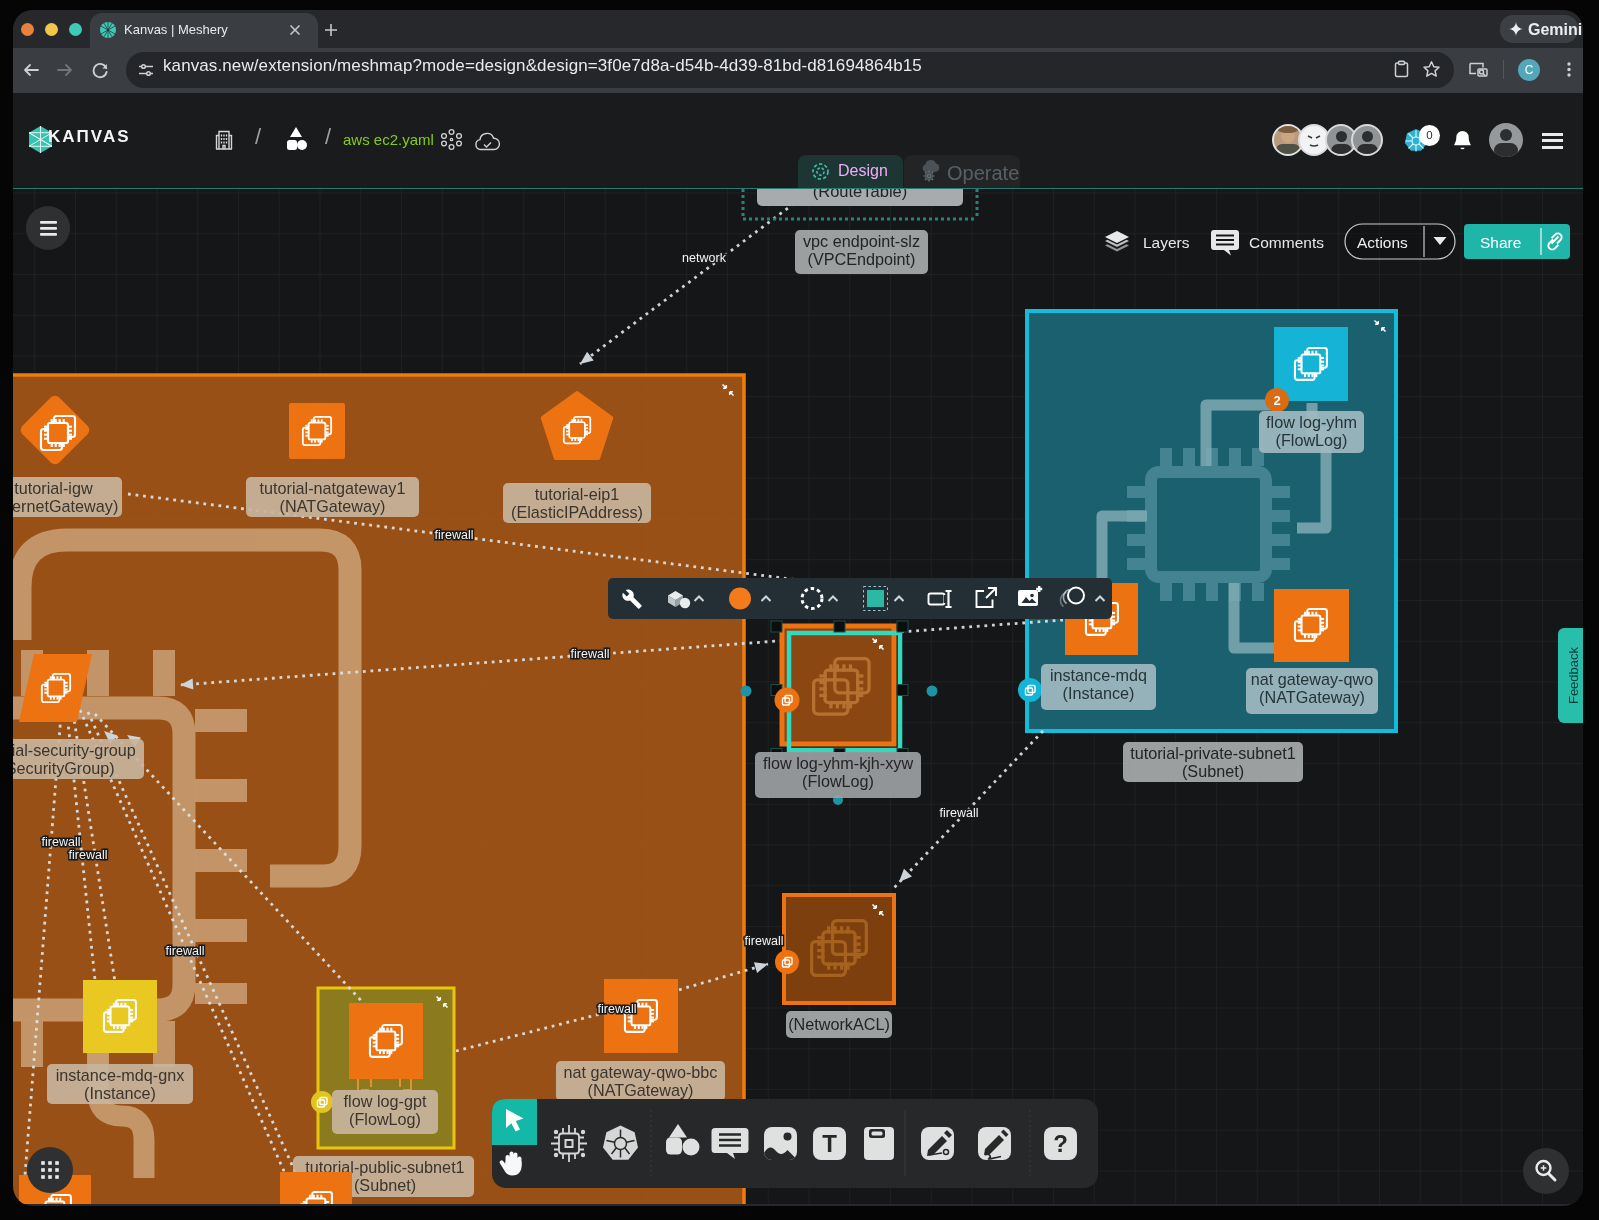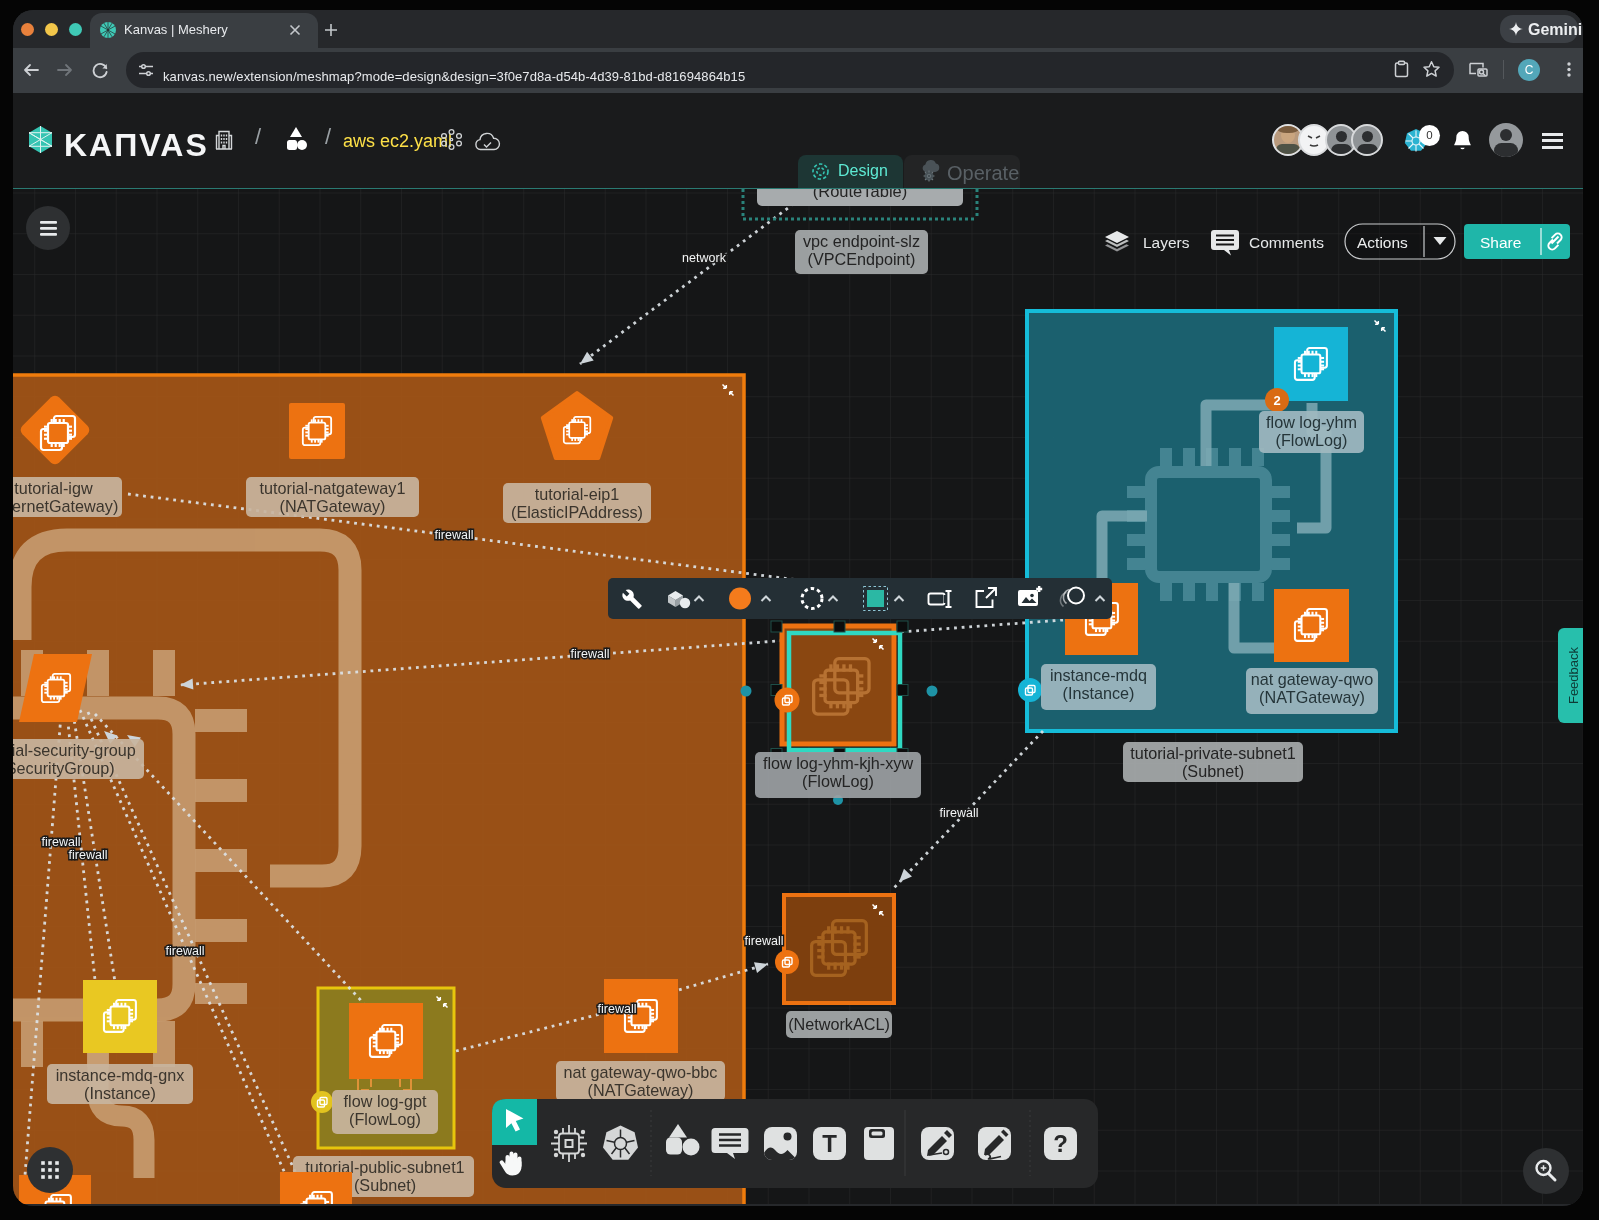--- a/index.html
+++ b/index.html
@@ -51,21 +51,21 @@
         <path d="M15.8 3v4.4h-4.4z" fill="#cdd0d4"></path>
       </svg>
 <div class="abs" style="left:126px;top:52px;width:1328px;height:36px;background:#24262a;border-radius:18px;"></div>
 <svg class="abs" style="left:137px;top:61px;" width="18" height="18" viewBox="0 0 18 18">
         <g stroke="#cdd0d4" stroke-width="1.5" fill="none">
           <path d="M2 5.5h14M2 12.5h14"></path>
           <circle cx="6.5" cy="5.5" r="1.8" fill="#24262a"></circle>
           <circle cx="11.5" cy="12.5" r="1.8" fill="#24262a"></circle>
         </g>
       </svg>
-<div class="abs" style="left:163px;top:69px;font-size:13px;color:#e8eaed;letter-spacing:0.1px;">kanvas.new/extension/meshmap?mode=design&amp;design=3f0e7d8a-d54b-4d39-81bd-d81694864b15</div>
+<div class="abs" style="left:163px;top:56px;font-size:17px;color:#e8eaed;letter-spacing:0.1px;">kanvas.new/extension/meshmap?mode=design&amp;design=3f0e7d8a-d54b-4d39-81bd-d81694864b15</div>
 <svg class="abs" style="left:1392px;top:60px;" width="19" height="19" viewBox="0 0 19 19">
         <g stroke="#cdd0d4" stroke-width="1.5" fill="none">
           <rect x="3.5" y="3" width="12" height="13.5" rx="1.5"></rect>
           <rect x="6.5" y="1.2" width="6" height="3.4" rx="1" fill="#3a3e42"></rect>
         </g>
       </svg>
 <svg class="abs" style="left:1422px;top:60px;" width="19" height="19" viewBox="0 0 19 19">
         <path d="M9.5 1.8l2.3 4.9 5.2.6-3.9 3.6 1.1 5.2-4.7-2.7-4.7 2.7 1.1-5.2L2 7.3l5.2-.6z" fill="none" stroke="#cdd0d4" stroke-width="1.5" stroke-linejoin="round"></path>
       </svg>
 <svg class="abs" style="left:1468px;top:60px;" width="21" height="19" viewBox="0 0 21 19">
@@ -86,37 +86,37 @@
         </g>
       </svg>
 
 <div class="abs" style="left:13px;top:93px;width:1570px;height:95px;background:#1a1b1c;"></div>
 <svg class="abs" style="left:26px;top:125px;" width="29" height="29" viewBox="0 0 29 29">
  <path d="M14.5 1L26 7.7v13.6L14.5 28 3 21.3V7.7z" fill="#35c4b2"></path>
  <g stroke="#dff3f1" stroke-width="1">
           <path d="M14.5 1v27M3 7.7l23 13.6M26 7.7L3 21.3M14.5 14.5L3 7.7M14.5 14.5L26 21.3M3 7.7h23M3 21.3h23"></path>
         </g>
 </svg>
-<div class="abs" style="left:64px;top:127px;font-size:32px;font-weight:bold;color:#f4f5f6;letter-spacing:2px;">KAΠVAS</div>
+<div class="abs" style="left:48px;top:127px;font-size:17px;font-weight:bold;color:#f4f5f6;letter-spacing:2px;">KAΠVAS</div>
 <svg class="abs" style="left:211px;top:126px;" width="26" height="26" viewBox="0 0 26 26">
         <g stroke="#d4d7d9" stroke-width="1.4" fill="none">
           <path d="M8 23V5.5h10V23M5 23h16M8 9.5H5.5V23M18 9.5h2.5V23"></path>
           <path d="M10.5 8.5v2M13 8.5v2M15.5 8.5v2M10.5 12v2M13 12v2M15.5 12v2M10.5 15.5v2M13 15.5v2M15.5 15.5v2M12 23v-3.5h2V23"></path>
         </g>
       </svg>
 <div class="abs" style="left:255px;top:124px;font-size:22px;color:#9aa0a4;font-weight:300;">/</div>
 <svg class="abs" style="left:281px;top:124px;" width="30" height="30" viewBox="0 0 30 30">
         <g fill="#fff">
           <path d="M15 3l6 10H9z"></path>
           <rect x="6" y="16" width="10" height="10" rx="2.5"></rect>
           <circle cx="21" cy="21" r="5"></circle>
         </g>
       </svg>
 <div class="abs" style="left:325px;top:124px;font-size:22px;color:#9aa0a4;font-weight:300;">/</div>
-<div class="abs" style="left:343px;top:131px;font-size:18px;color:#fde047;">aws ec2.yaml</div>
+<div class="abs" style="left:343px;top:131px;font-size:15px;color:#84cc16;">aws ec2.yaml</div>
 <svg class="abs" style="left:440px;top:128px;" width="23" height="23" viewBox="0 0 23 23">
         <g fill="none" stroke="#cfd2d4" stroke-width="1.3">
           <circle cx="11.5" cy="4" r="2.4"></circle>
           <circle cx="11.5" cy="19" r="2.4"></circle>
           <circle cx="4" cy="8" r="2.4"></circle>
           <circle cx="19" cy="8" r="2.4"></circle>
           <circle cx="4" cy="15.5" r="2.4"></circle>
           <circle cx="19" cy="15.5" r="2.4"></circle>
           <circle cx="11.5" cy="11.5" r="1.2"></circle>
         </g>
@@ -165,21 +165,21 @@
 <div class="abs" style="left:1542px;top:139px;width:21px;height:3px;background:#e8eaec;"></div>
 <div class="abs" style="left:1542px;top:145.5px;width:21px;height:3px;background:#e8eaec;"></div>
 <div class="abs" style="left:798px;top:155px;width:105px;height:33px;background:#1d3634;border-radius:8px 8px 0 0;"></div>
 <div class="abs" style="left:904px;top:155px;width:116px;height:33px;background:#232425;border-radius:8px 8px 0 0;"></div>
 <svg class="abs" style="left:811px;top:162px;" width="19" height="19" viewBox="0 0 19 19">
         <g fill="none" stroke="#35c4b2" stroke-width="1.6">
           <circle cx="9.5" cy="9.5" r="7.5" stroke-dasharray="3.4 2.2"></circle>
           <circle cx="9.5" cy="9.5" r="3.6" stroke-dasharray="2.6 1.8"></circle>
         </g>
       </svg>
-<div class="abs" style="left:838px;top:162px;font-size:16px;color:#5eead4;">Design</div>
+<div class="abs" style="left:838px;top:162px;font-size:16px;color:#f0abfc;">Design</div>
 <svg class="abs" style="left:917px;top:159px;" width="24" height="24" viewBox="0 0 24 24">
         <path d="M6.5 10a4 4 0 0 1 .4-7.5 5.5 5.5 0 0 1 10.5-1A4.3 4.3 0 0 1 16.6 10z" transform="translate(1.5 3)" fill="#4a5257"></path>
         <circle cx="12" cy="17" r="4.5" fill="#454f54"></circle>
         <circle cx="12" cy="17" r="1.8" fill="none" stroke="#6a7479" stroke-width="1"></circle>
         <g stroke="#6a7479" stroke-width="1.2">
           <path d="M12 11.5v2M12 20.5v2M6.5 17h2M15.5 17h2M8 13l1.4 1.4M16 21l-1.4-1.4M8 21l1.4-1.4M16 13l-1.4 1.4"></path>
         </g>
       </svg>
 <div class="abs" style="left:947px;top:162px;font-size:20px;color:#596065;">Operate</div>
 

